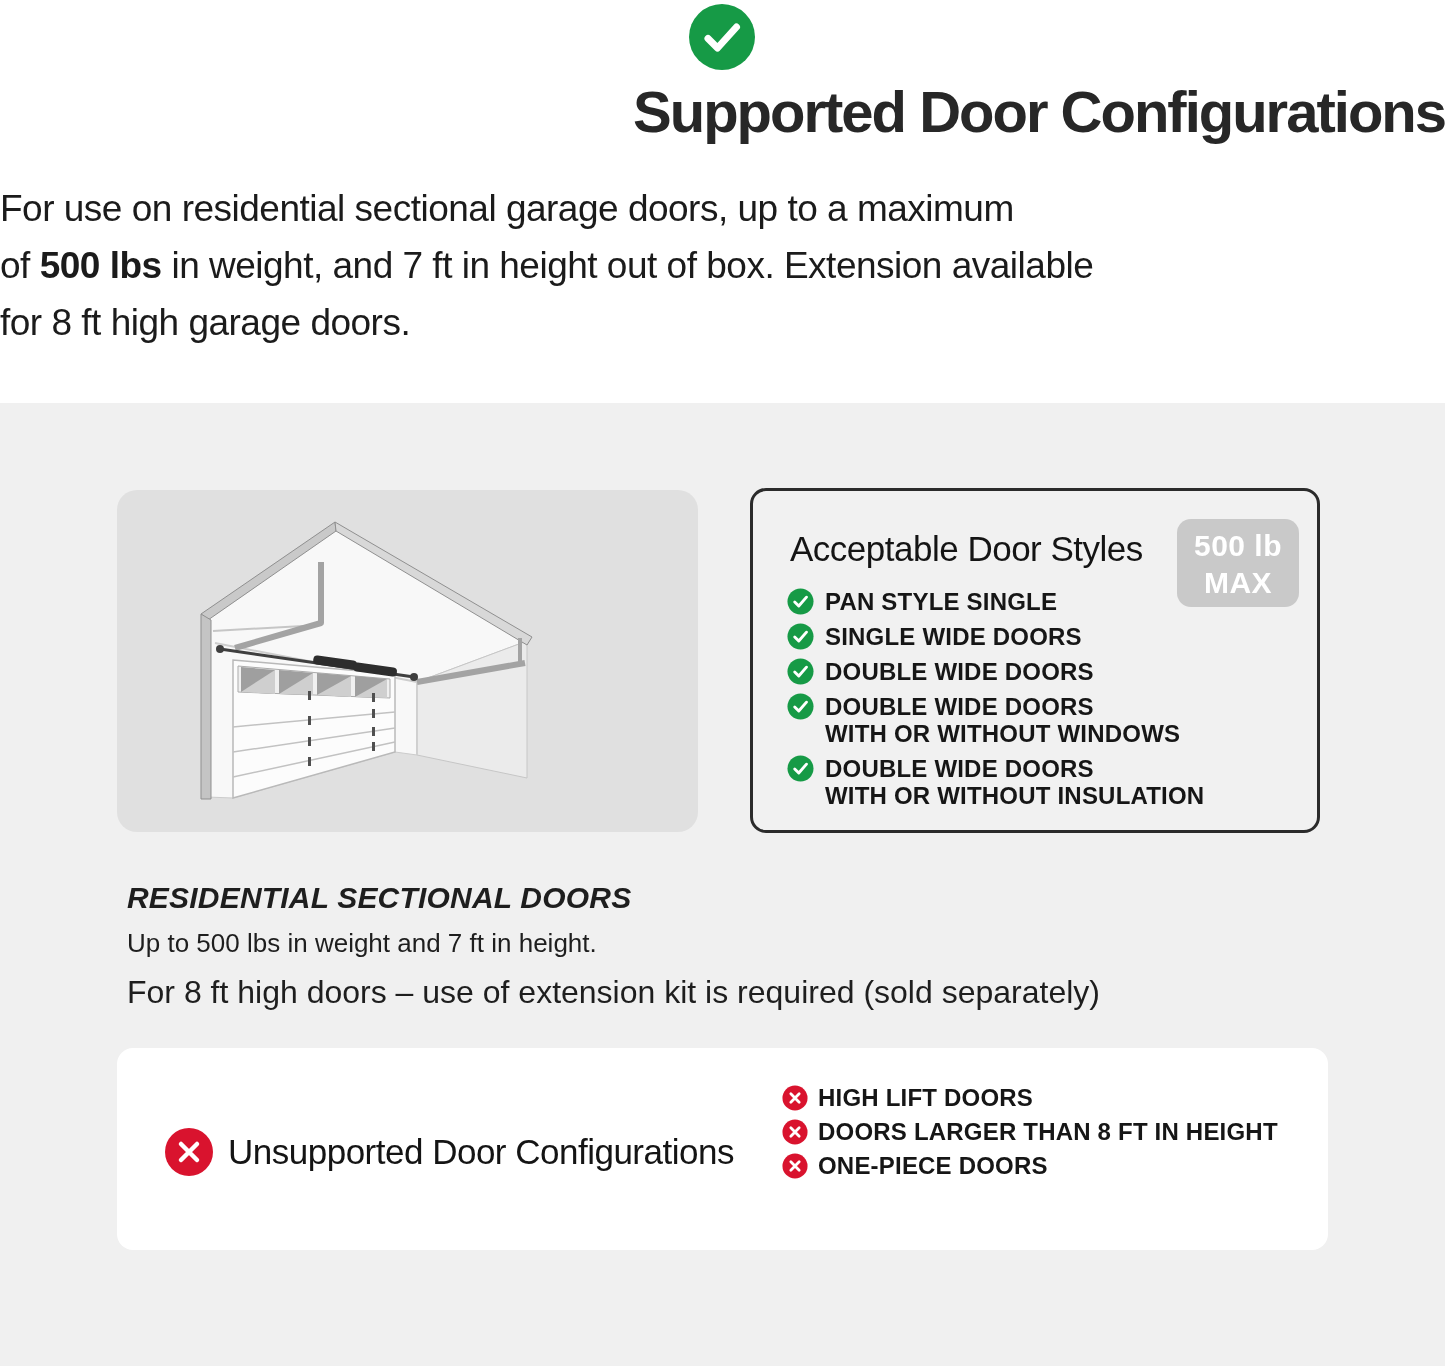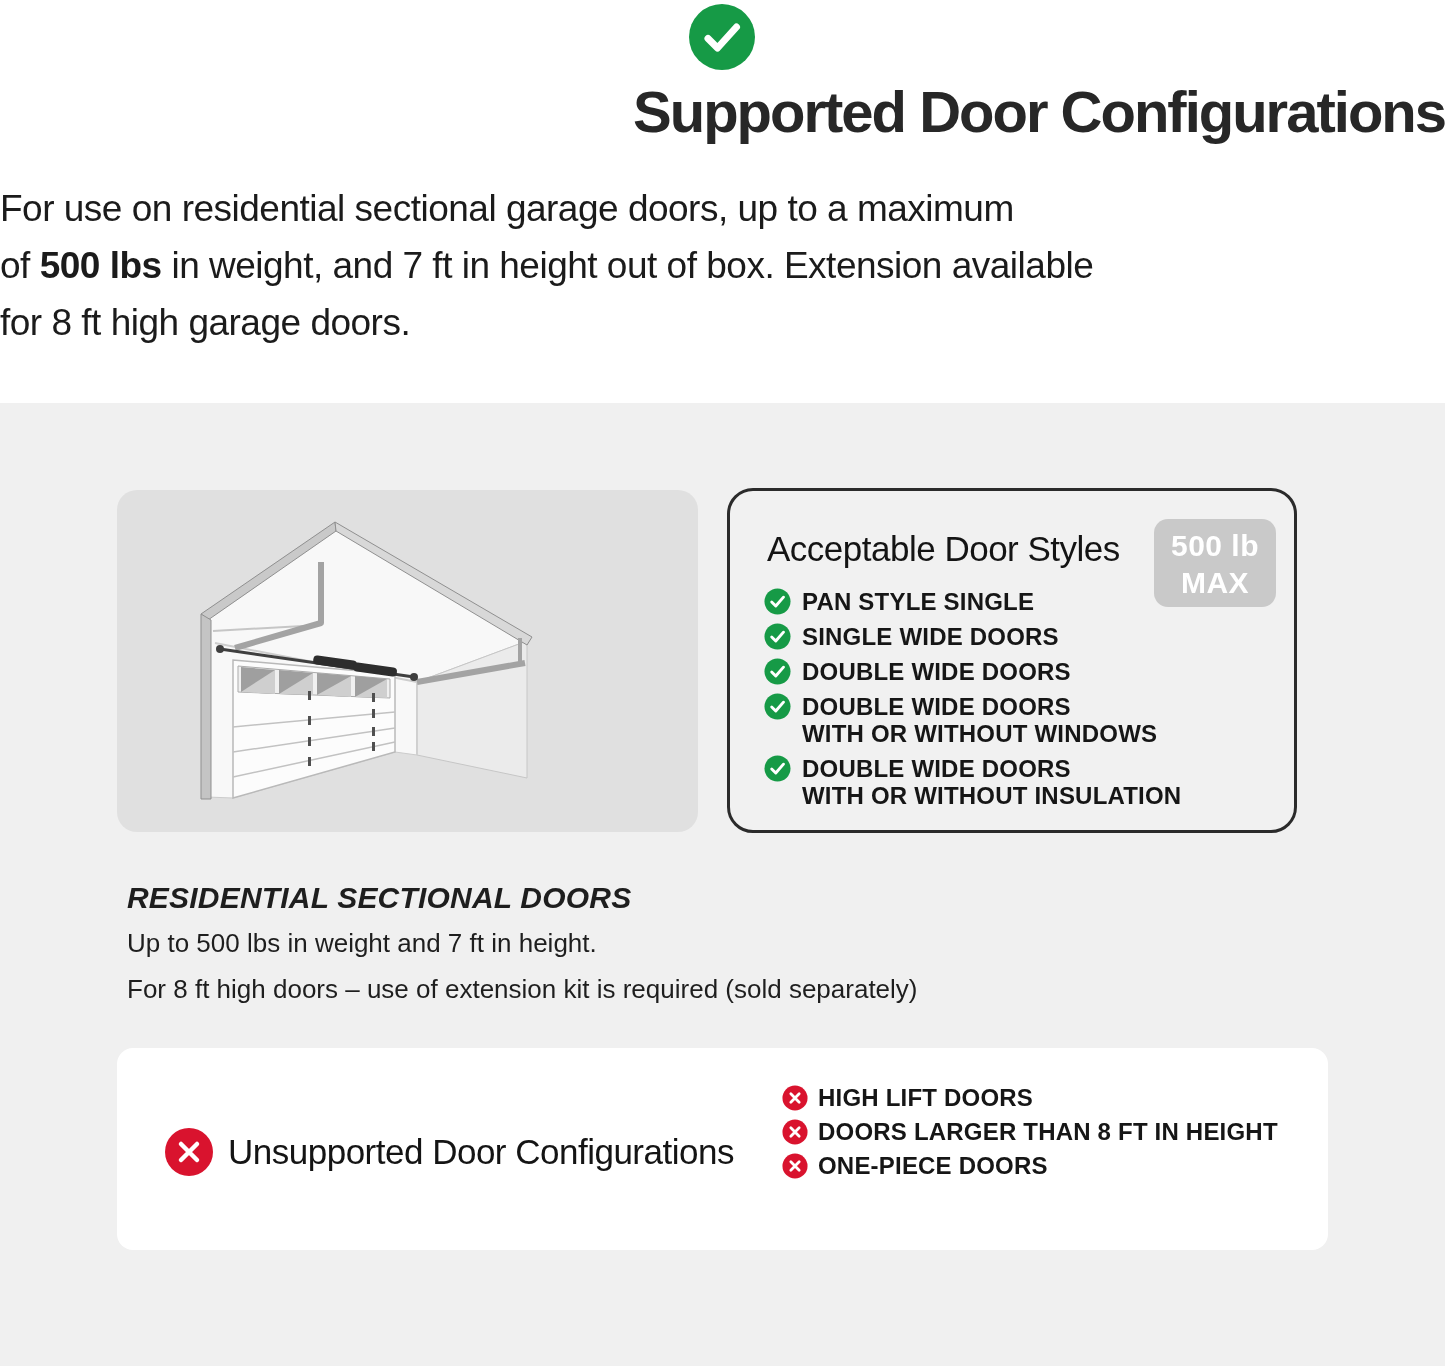--- a/index.html
+++ b/index.html
@@ -15,34 +15,34 @@
   }
   .intro{position:absolute;top:180px;left:0;width:100%;text-align:left;
     font-size:37px;line-height:57px;letter-spacing:-0.5px;color:#1b1b1b;}
   .intro strong{font-weight:bold;}
   
   .gray{position:absolute;top:403px;left:0;width:1445px;height:963px;background:#f0f0f0;}
   
   .illus{position:absolute;left:117px;top:87px;width:581px;height:342px;
     background:#e0e0e0;border-radius:20px;overflow:hidden;}
   
-  .accept-box{position:absolute;left:727px;top:85px;width:570px;height:345px;
-    box-sizing:border-box;border:3px solid #2b2b2b;border-radius:26px;background:#f1f1f1;}
+  .accept-box{position:absolute;left:750px;top:85px;width:570px;height:345px;
+    box-sizing:border-box;border:3px solid #2b2b2b;border-radius:16px;background:#f1f1f1;}
   .accept-title{position:absolute;left:37px;top:38px;font-size:35px;letter-spacing:-0.5px;color:#141414;}
   .weight-badge{position:absolute;right:18px;top:28px;width:122px;height:88px;
     background:#c9c9c9;border-radius:14px;color:#ffffff;font-weight:bold;font-size:30px;
     line-height:37px;text-align:center;box-sizing:border-box;padding-top:8px;letter-spacing:0.5px;}
   .accept-list{position:absolute;left:34px;top:97px;}
   .arow{display:flex;align-items:flex-start;gap:11px;margin-bottom:8px;}
   .arow .ic{flex:0 0 27px;width:27px;height:27px;}
   .atext{font-size:24px;font-weight:bold;line-height:27px;color:#161616;letter-spacing:0.2px;}
   
   .res-title{position:absolute;left:127px;top:478px;font-size:30px;font-weight:bold;color:#1e1e1e;letter-spacing:0.2px;font-style:italic;}
   .res-line1{position:absolute;left:127px;top:525px;font-size:26px;color:#1e1e1e;}
-  .res-line2{position:absolute;left:127px;top:571px;font-size:26px;color:#1e1e1e;}
+  .res-line2{position:absolute;left:127px;top:571px;font-size:32px;color:#1e1e1e;}
   
   .unsup-box{position:absolute;left:117px;top:645px;width:1211px;height:202px;
     background:#ffffff;border-radius:16px;}
   .unsup-icon{position:absolute;left:48px;top:80px;width:48px;height:48px;}
   .unsup-title{position:absolute;left:111px;top:84px;font-size:35px;letter-spacing:-0.5px;color:#141414;}
   .unsup-list{position:absolute;left:665px;top:36px;}
   .xrow{display:flex;align-items:center;gap:10px;margin-bottom:7px;}
   .xrow .ic{flex:0 0 26px;width:26px;height:26px;}
   .xtext{font-size:24px;font-weight:bold;line-height:27px;color:#161616;letter-spacing:0.2px;}
 </style>

